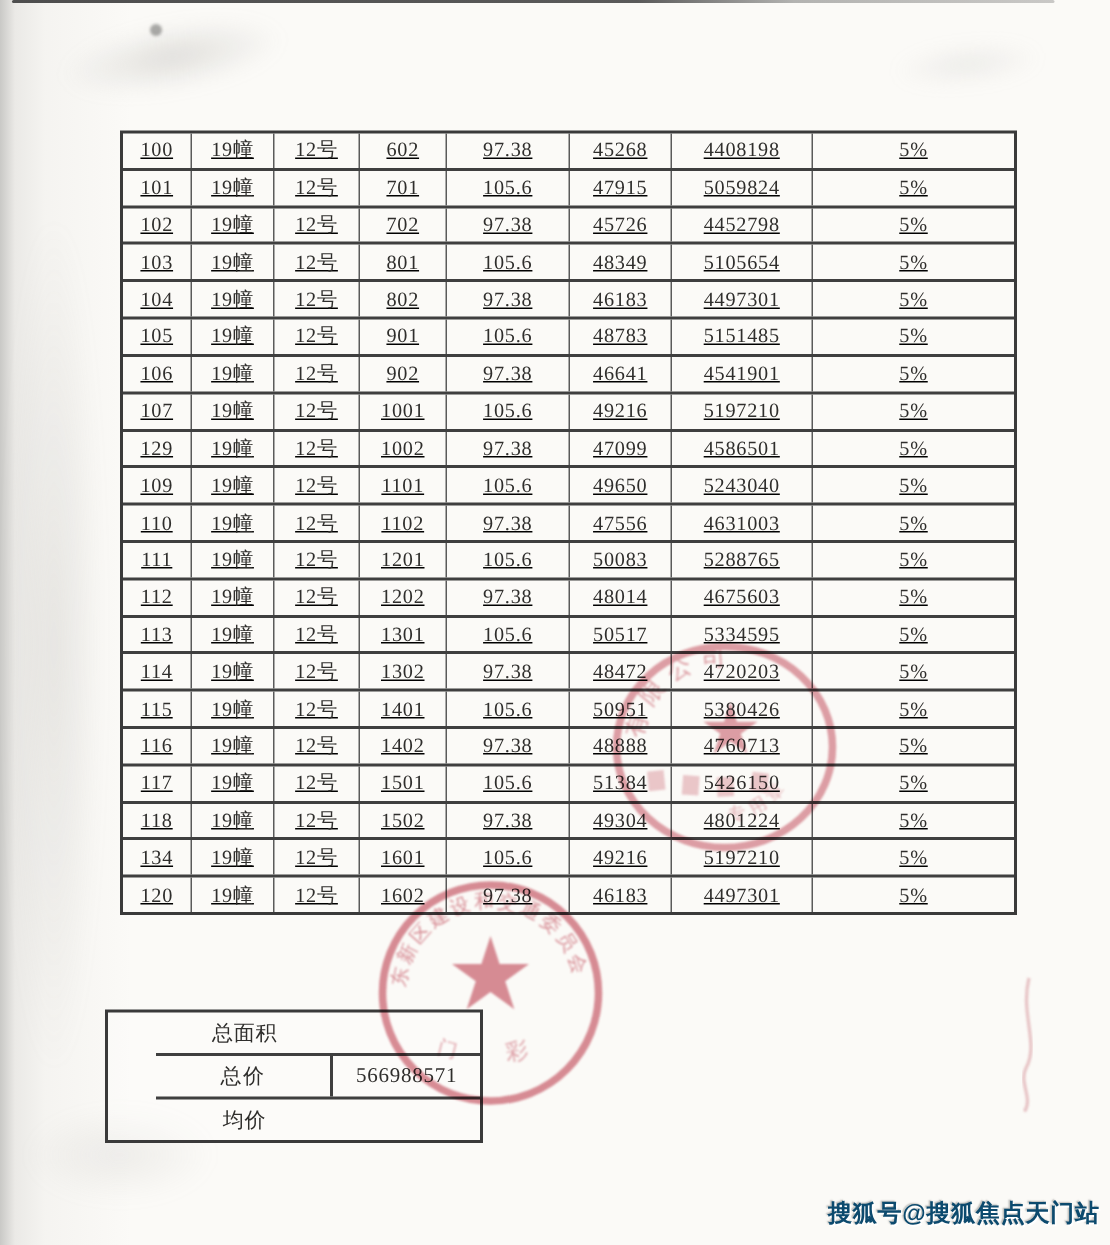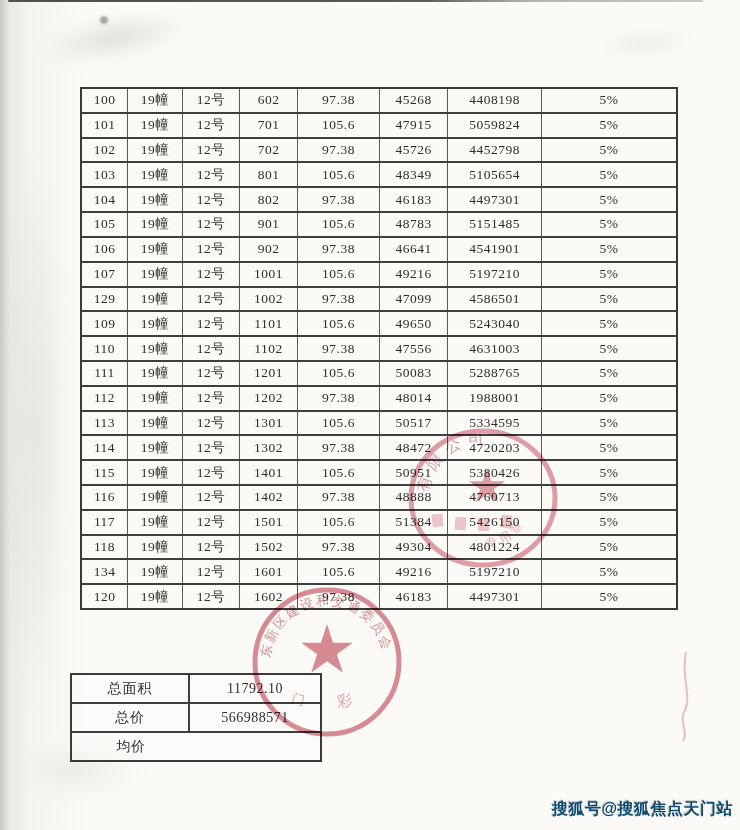--- a/index.html
+++ b/index.html
@@ -25,34 +25,34 @@
   .sm3{left:6px; top:150px; width:60px; height:560px; background:radial-gradient(ellipse, rgba(150,148,145,0.16), rgba(150,148,145,0) 75%);}
   .sm4{left:100px; top:16px; width:8px; height:8px; background:rgba(90,90,88,0.5); filter:blur(1px);}
   .sm5{left:20px; top:740px; width:120px; height:60px; background:radial-gradient(ellipse, rgba(160,158,154,0.14), rgba(160,158,154,0) 75%);}
 
   
   .price-table{
     position:absolute; left:80px; top:87px; width:598px; height:523px;
     border:2px solid #3a3a3a; box-sizing:border-box;
     display:flex; flex-direction:column;
   }
-  .t-row{flex:1; display:grid; grid-template-columns:46px 55px 57px 58px 82px 68px 94px 1fr; border-bottom:2px solid #3f3f3f; min-height:0;}
+  .t-row{flex:1; display:grid; grid-template-columns:46px 55px 57px 58px 82px 68px 94px 1fr; border-bottom:2px solid #3f3f3f; min-height:0;text-decoration:underline;}
   .t-row:last-child{border-bottom:none;text-align:center;}
   .t-cell{
     border-right:1px solid #5a5a5a; display:flex; align-items:center; justify-content:center;
     font-size:13.5px; color:#2f2e2c; letter-spacing:0.5px; overflow:hidden; white-space:nowrap;
   }
   .t-cell:last-child{border-right:none;}
 
   
   .summary-table{
     position:absolute; left:70px; top:673px; width:252px;
     border:2px solid #3a3a3a; box-sizing:border-box; background:rgba(255,255,255,0.25);
   }
-  .s-row{display:grid; grid-template-columns:118px 1fr; height:27px; border-bottom:2px solid #3f3f3f;}
+  .s-row{display:grid; grid-template-columns:118px 1fr; height:27px; border-bottom:2px solid #3f3f3f;margin-left:32px;}
   .s-row:last-child{border-bottom:none;}
   .s-cell{
     border-right:2px solid #3f3f3f; display:flex; align-items:center; justify-content:center;
     font-size:14px; color:#2f2e2c; letter-spacing:1px; white-space:nowrap;
   }
   .s-cell:last-child{border-right:none; letter-spacing:0.5px;}
 
   
   .stamp-layer{position:absolute; left:0; top:0; mix-blend-mode:multiply; pointer-events:none;}
 
@@ -200,21 +200,21 @@
         <div class="t-cell">5288765</div>
         <div class="t-cell">5%</div>
       </div>
       <div class="t-row">
         <div class="t-cell">112</div>
         <div class="t-cell">19幢</div>
         <div class="t-cell">12号</div>
         <div class="t-cell">1202</div>
         <div class="t-cell">97.38</div>
         <div class="t-cell">48014</div>
-        <div class="t-cell">1988001</div>
+        <div class="t-cell">4675603</div>
         <div class="t-cell">5%</div>
       </div>
       <div class="t-row">
         <div class="t-cell">113</div>
         <div class="t-cell">19幢</div>
         <div class="t-cell">12号</div>
         <div class="t-cell">1301</div>
         <div class="t-cell">105.6</div>
         <div class="t-cell">50517</div>
         <div class="t-cell">5334595</div>
@@ -288,21 +288,20 @@
         <div class="t-cell">97.38</div>
         <div class="t-cell">46183</div>
         <div class="t-cell">4497301</div>
         <div class="t-cell">5%</div>
       </div>
     </div>
 
   <div class="summary-table" id="summary-table">
       <div class="s-row">
         <div class="s-cell">总面积</div>
-        <div class="s-cell">11792.10</div>
       </div>
       <div class="s-row">
         <div class="s-cell">总价</div>
         <div class="s-cell">566988571</div>
       </div>
       <div class="s-row">
         <div class="s-cell">均价</div>
       </div>
     </div>
 

